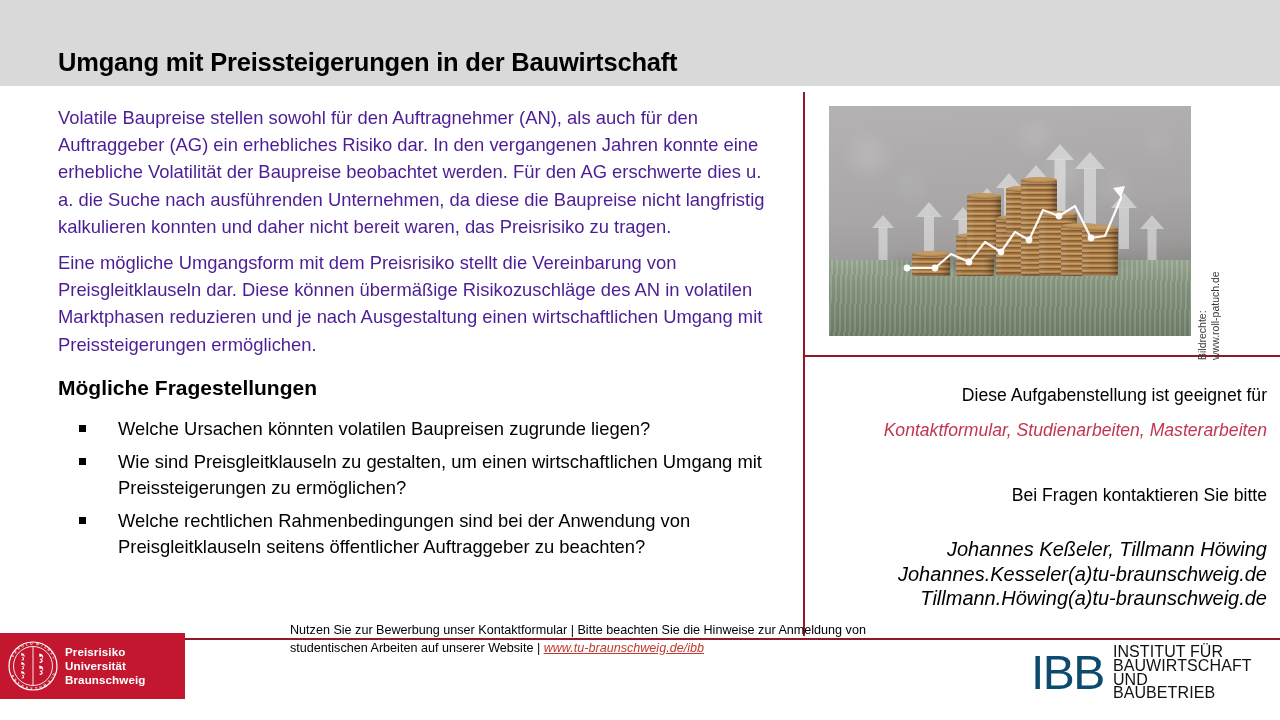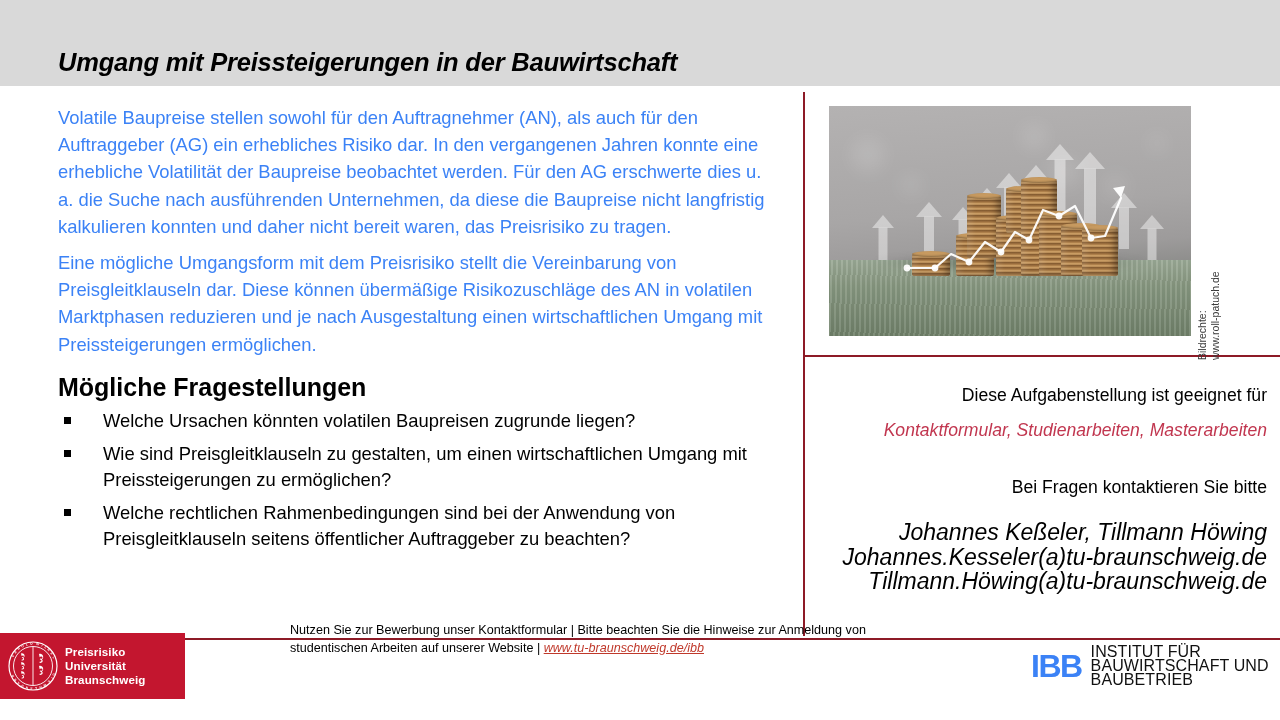--- a/index.html
+++ b/index.html
@@ -26,45 +26,44 @@
   }
   .header-title {
     position: absolute;
     left: 58px;
     top: 48px;
     font-size: 25.5px;
     font-weight: bold;
     letter-spacing: -0.2px;
     color: #000;
     white-space: nowrap;
-    font-style: italic;
   }
 
   
   .left-col {
     position: absolute;
     left: 58px;
     top: 104px;
     width: 722px;
   }
   .para {
     font-size: 18.4px;
     line-height: 27.2px;
     margin: 0 0 9px 0;
-    color: #3b82f6;
+    color: #4c1d95;
   }
   .subhead {
-    font-size: 25px;
+    font-size: 21px;
     line-height: 27px;
     font-weight: bold;
     margin: 16px 0 7px 0;
   }
   .bullet-list {
     list-style: none;
-    margin: 0;
+    margin: 15px;
     padding: 0;
   }
   .bullet-item {
     position: relative;
     padding-left: 45px;
     margin-bottom: 7px;
     font-size: 18.4px;
     line-height: 26px;
   }
   .bullet-marker {
@@ -217,26 +216,26 @@
     line-height: 25px;
     margin: 0;
   }
   .rc-accent {
     font-size: 17.6px;
     line-height: 25px;
     font-style: italic;
     color: #c1364f;
     margin: 10px 0 0 0;
   }
-  .rc-gap { margin-top: 32px; }
+  .rc-gap { margin-top: 40px; }
   .rc-contact {
-    font-size: 23px;
+    font-size: 20px;
     line-height: 24.5px;
     font-style: italic;
-    margin: 20px 0 0 0;
+    margin: 29px 0 0 0;
   }
 
   
   .tu-logo {
     position: absolute;
     left: 0;
     top: 633px;
     width: 185px;
     height: 66px;
     background: #c3162f;
@@ -275,26 +274,26 @@
   }
   .ibb-logo {
     position: absolute;
     left: 1031px;
     top: 645px;
     display: flex;
     align-items: center;
     gap: 9px;
   }
   .ibb-mark {
-    font-size: 32px;
-    font-weight: bold;
+    font-size: 48px;
+    font-weight: normal;
     line-height: 40px;
     letter-spacing: -1.5px;
     font-family: "Liberation Sans", sans-serif;
-    color: #3b82f6;
+    color: #0c4a6e;
   }
   .ibb-sub {
     font-size: 16px;
     line-height: 13.8px;
     color: #111;
     letter-spacing: 0.1px;
   }
 </style>
 </head>
 <body>

